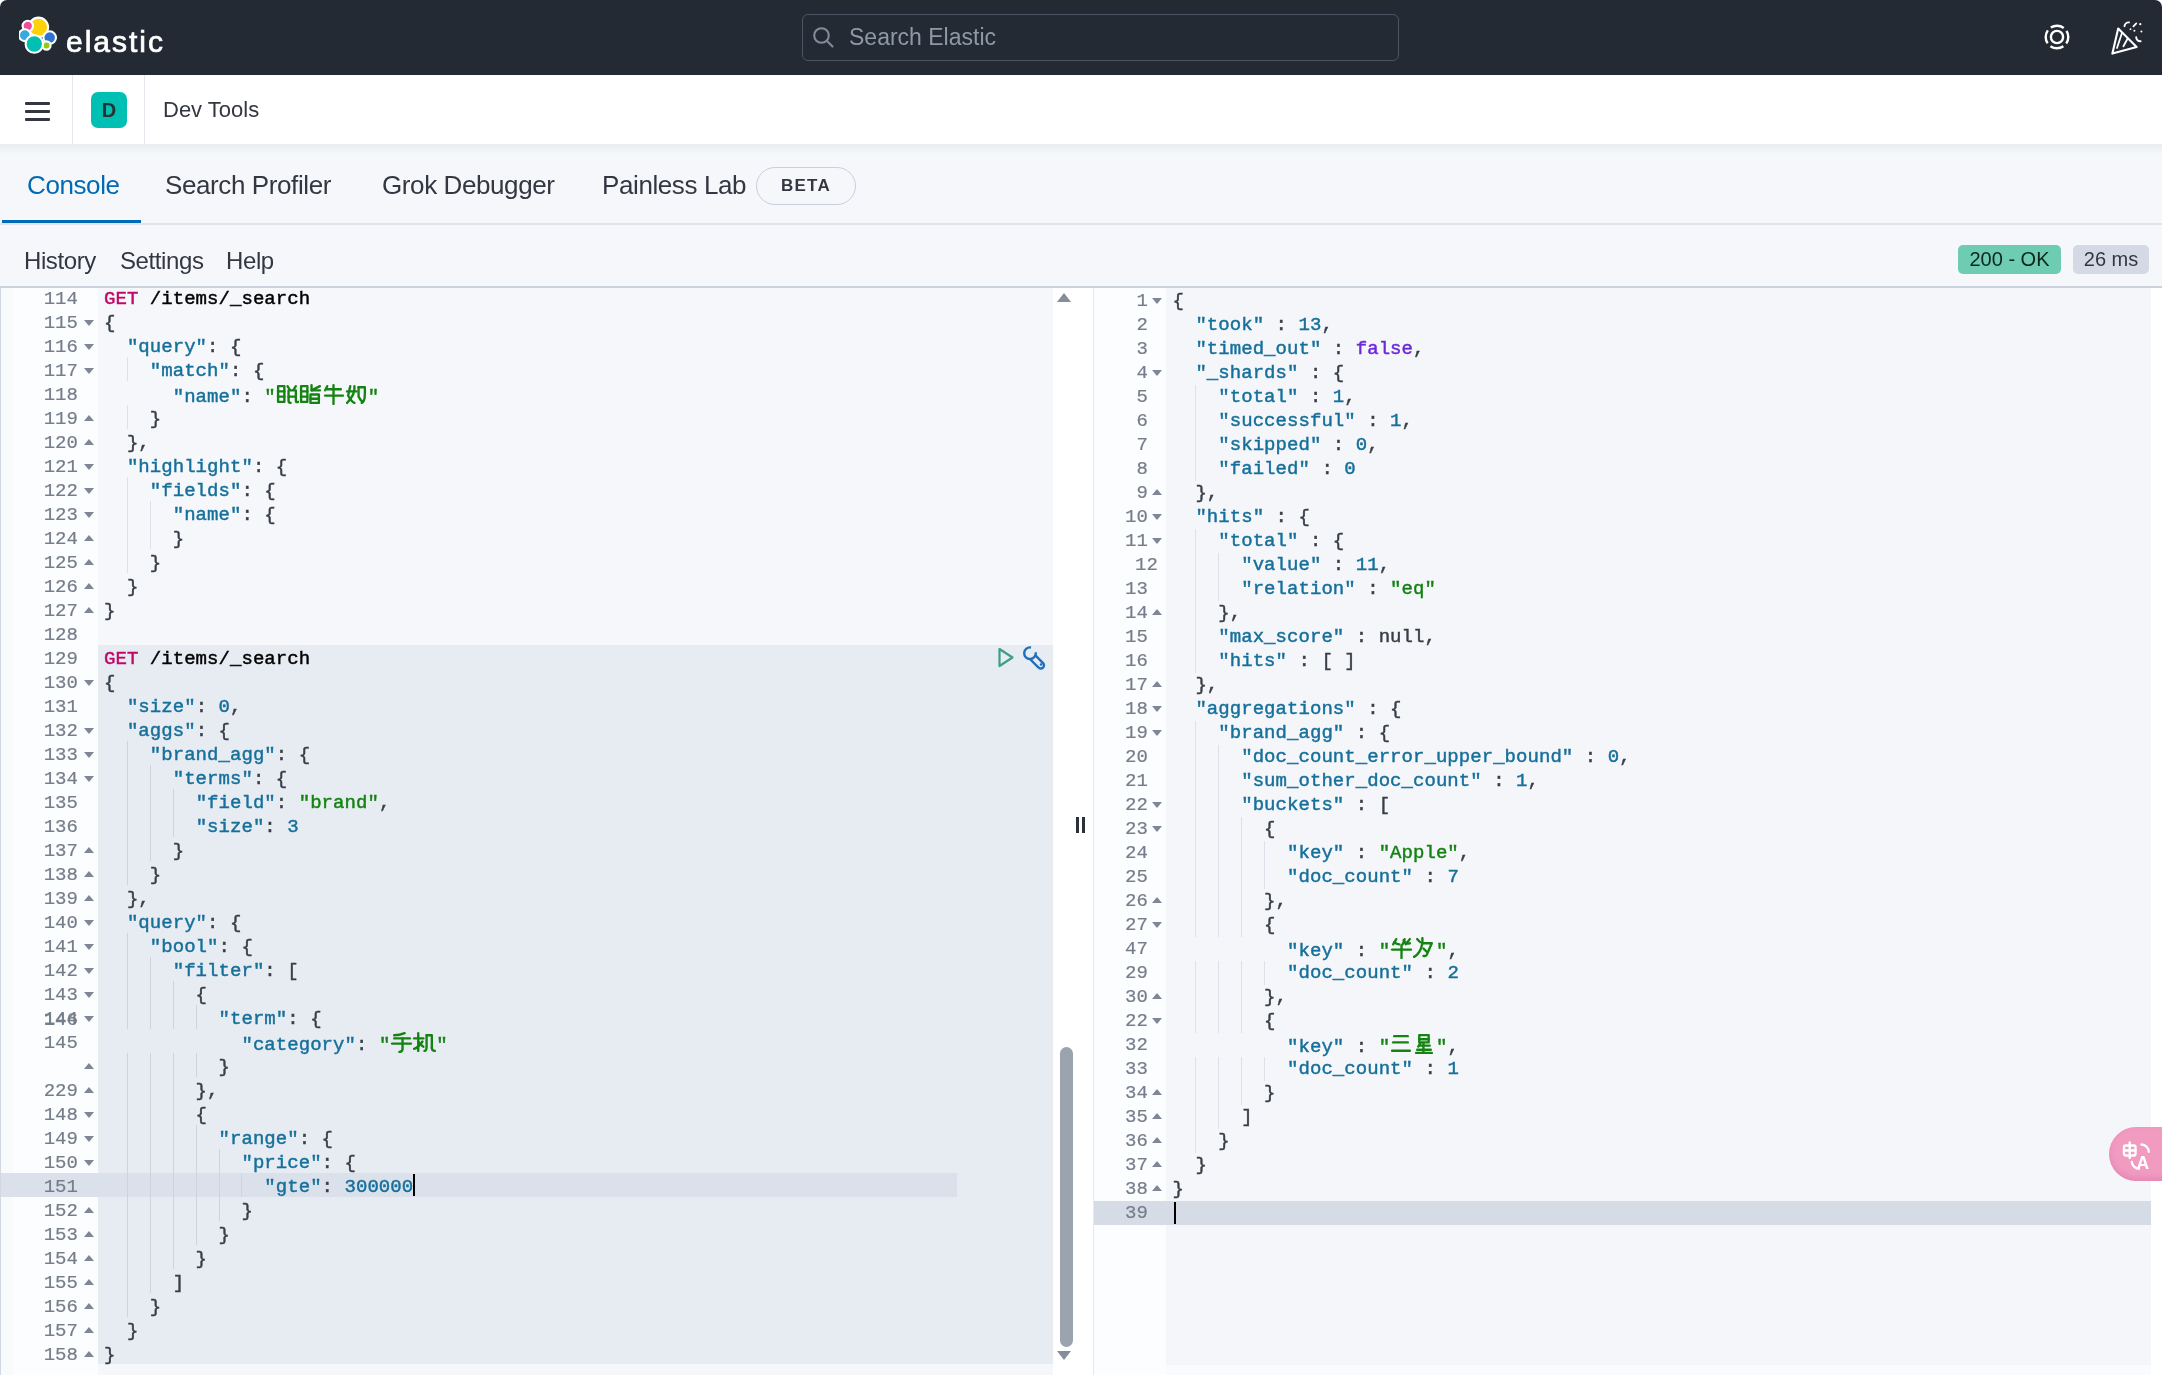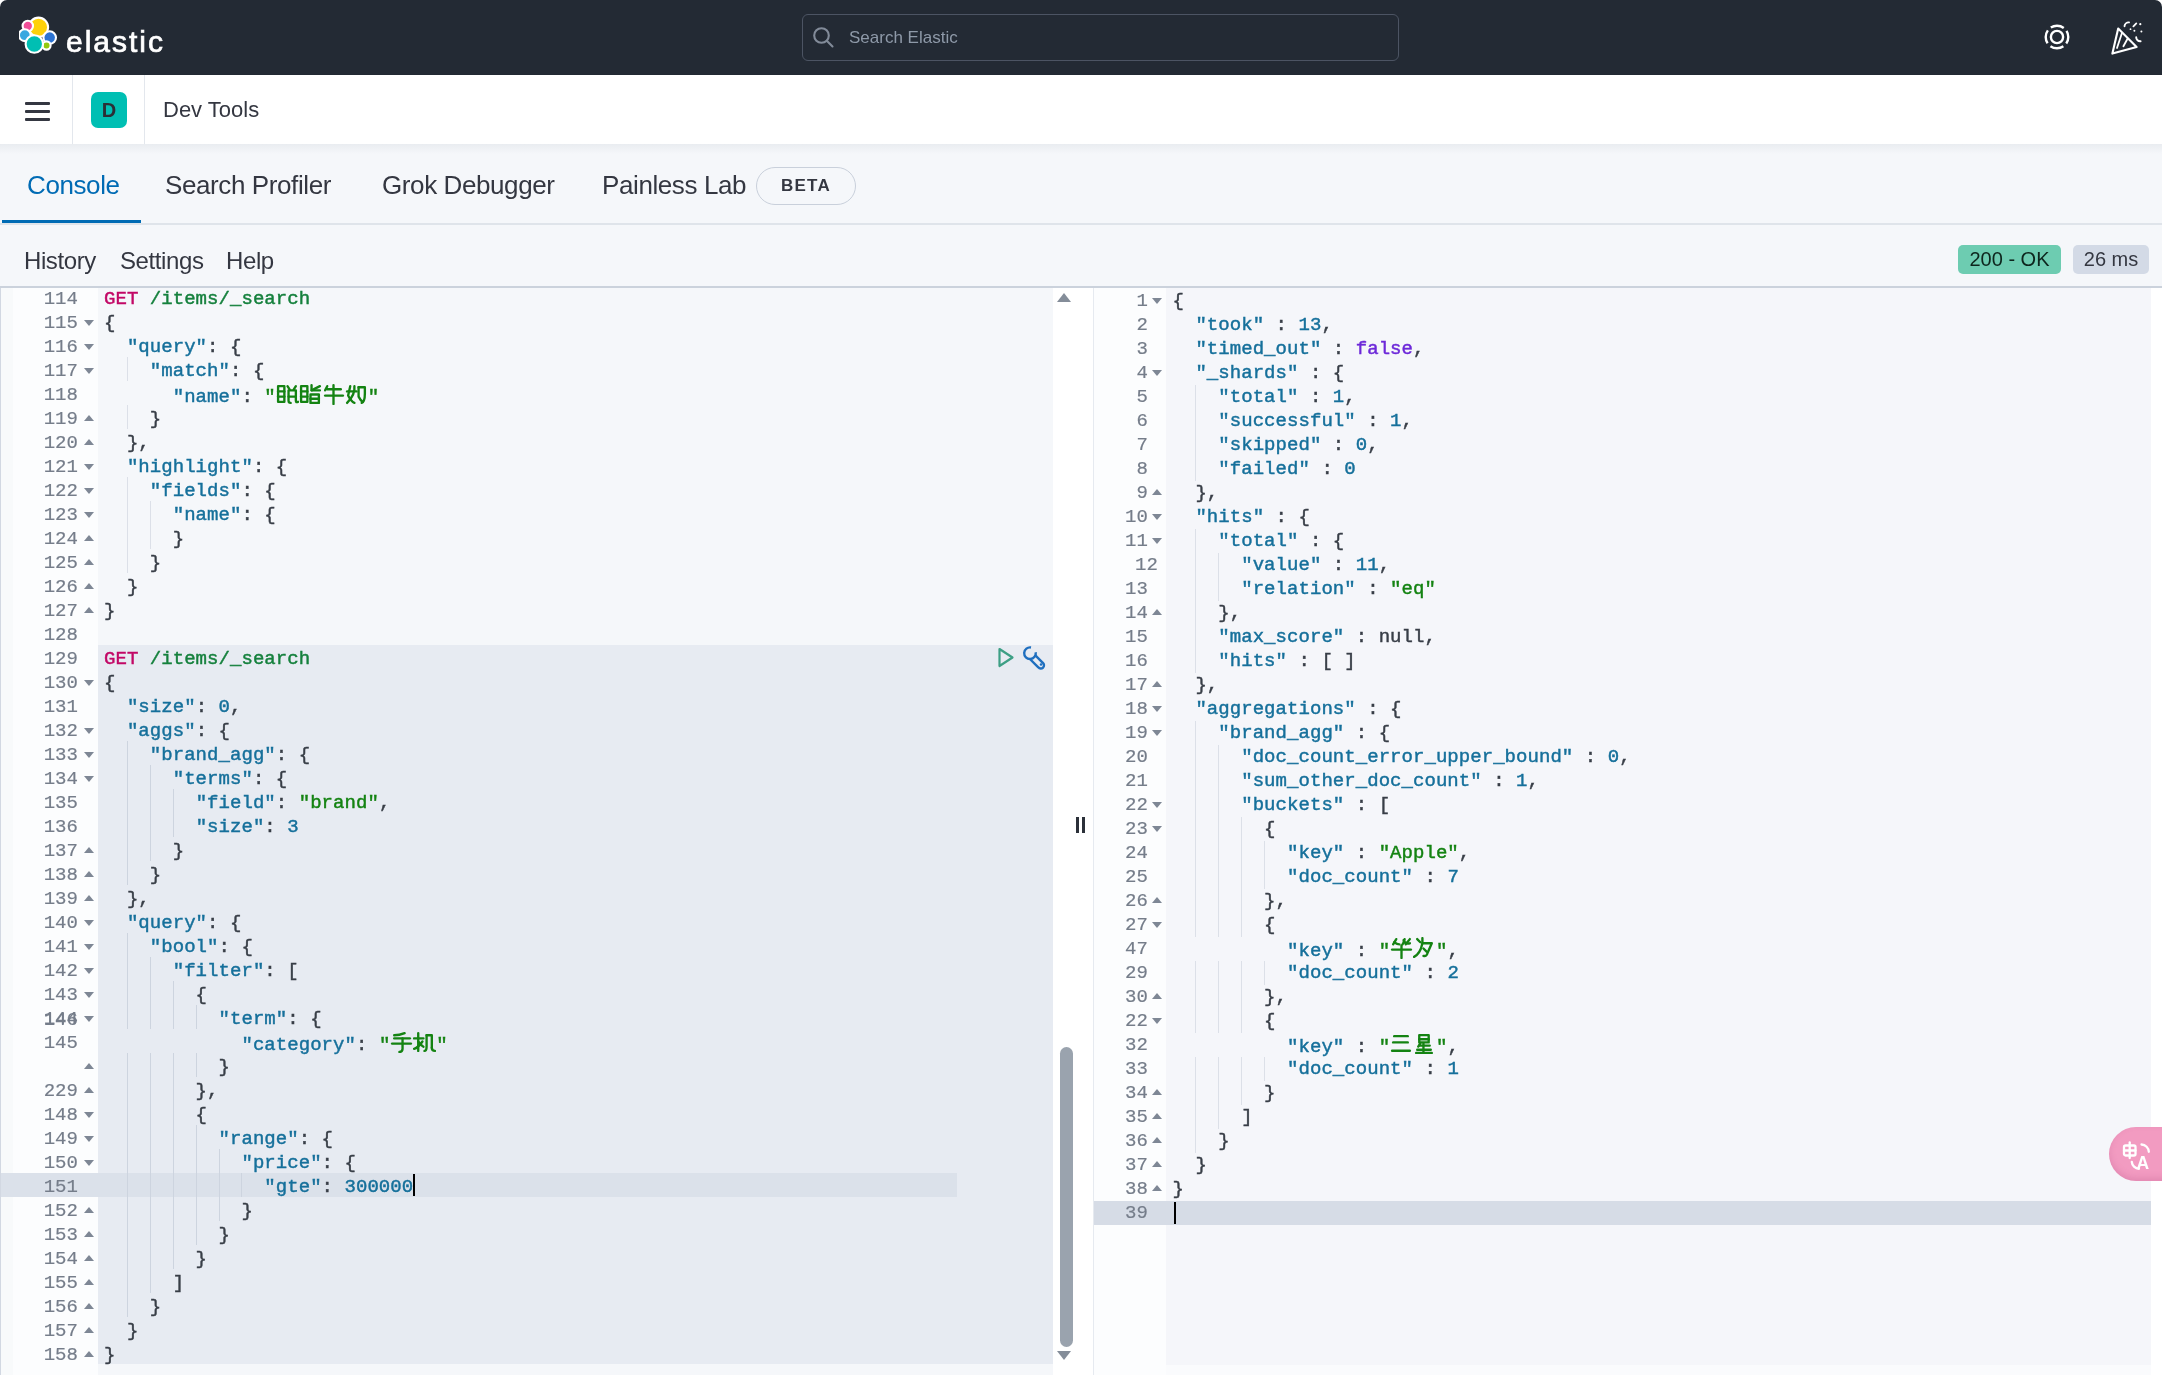--- a/index.html
+++ b/index.html
@@ -1,20 +1,20 @@
 <!DOCTYPE html>
 <html><head><meta charset="utf-8"><style>
 
 *{margin:0;padding:0;box-sizing:border-box}
 html,body{width:2162px;height:1375px;overflow:hidden;background:#fff;
  font-family:"Liberation Sans",sans-serif;}
 .ab{position:absolute}
 i{font-style:normal}
 .k{color:#16709B} .n{color:#16709B} .s{color:#148312}
-.u{color:#15803d} .m{color:#C20866} .f{color:#6d28d9}
+.u{color:#000000} .m{color:#C20866} .f{color:#6d28d9}
 .p,.cl{color:#383E47}
 .cl{position:absolute;height:24px;line-height:24px;white-space:pre;
  font-family:"Liberation Mono",monospace;font-size:19px;font-weight:400;-webkit-text-stroke:0.45px currentColor;letter-spacing:.05px}
 .ln{position:absolute;height:24px;line-height:24px;text-align:right;
  font-family:"Liberation Mono",monospace;font-size:19px;font-weight:400;-webkit-text-stroke:0.2px #757D8A;color:#757D8A;letter-spacing:.05px}
 .fd{position:absolute;width:0;height:0;border-left:5.5px solid transparent;
  border-right:5.5px solid transparent;border-top:6.5px solid #7E8795}
 .fu{position:absolute;width:0;height:0;border-left:5.5px solid transparent;
  border-right:5.5px solid transparent;border-bottom:6.5px solid #7E8795}
 .gd{position:absolute;width:1px;height:24px;background:#DCE0E8}
@@ -32,21 +32,21 @@
 <circle cx="27.5" cy="32.5" r="4.1" fill="#93C90E"></circle>
 <circle cx="15.3" cy="31" r="8.7" fill="#00BFB3"></circle>
 </g>
     </svg>
 <div class="ab" style="left:66px;top:25px;font-size:30px;font-weight:400;color:#fff;letter-spacing:2px;-webkit-text-stroke:0.7px #fff">elastic</div>
 <div class="ab" style="left:802px;top:14px;width:597px;height:47px;border:1px solid #4C5463;border-radius:6px"></div>
 <svg class="ab" style="left:812px;top:26px" width="23" height="23" viewBox="0 0 23 23" fill="none" stroke="#828B99" stroke-width="2.1">
 <circle cx="9.5" cy="9.5" r="7.3"></circle>
       <path d="M14.8 14.8 L20.5 20.5" stroke-linecap="round"></path>
     </svg>
-<div class="ab" style="left:849px;top:14px;height:47px;line-height:47px;font-size:17px;color:#8E99A8">Search Elastic</div>
+<div class="ab" style="left:849px;top:14px;height:47px;line-height:47px;font-size:23px;color:#8E99A8">Search Elastic</div>
 <svg class="ab" style="left:2043px;top:23px" width="28" height="28" viewBox="0 0 28 28" fill="none" stroke="#fff">
 <circle cx="14" cy="14" r="11.3" stroke-width="2.4" stroke-dasharray="13.75 4" stroke-dashoffset="6.875"></circle>
 <circle cx="14" cy="14" r="6.1" stroke-width="2.4"></circle>
     </svg>
 <svg class="ab" style="left:2107px;top:20px" width="38" height="38" viewBox="0 0 38 38" fill="none" stroke="#fff" stroke-width="2.1" stroke-linejoin="round" stroke-linecap="round">
 <path d="M11.2 8.6 L29.6 27 L5.4 33.6 Z"></path>
 <path d="M14.8 13.5 L10 28" stroke-width="1.8"></path>
 <path d="M20.4 19 L16.4 26.3" stroke-width="1.8"></path>
 <path d="M17.5 6.2 A4.2 4.2 0 0 1 22 2.4" stroke-width="1.9"></path>
 <path d="M29.2 17.2 A4 4 0 0 0 33.6 21.3" stroke-width="1.9"></path>

